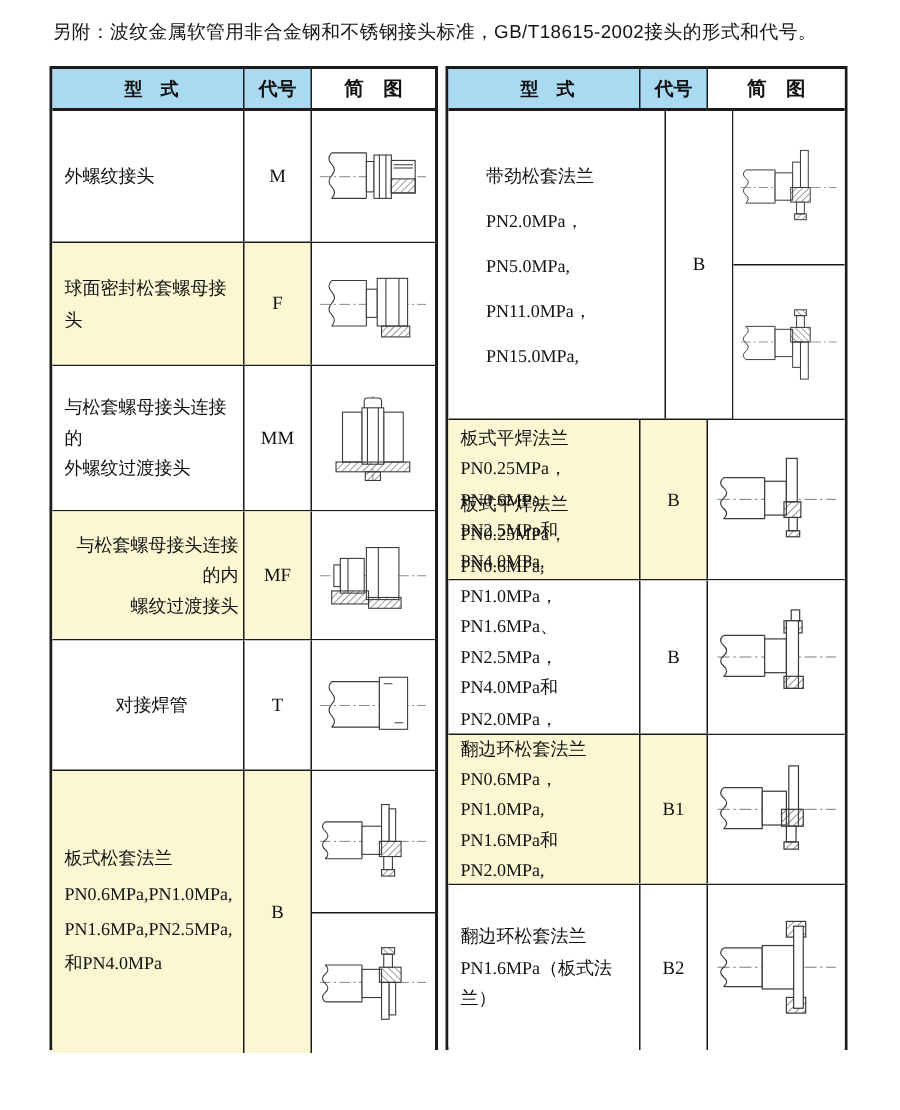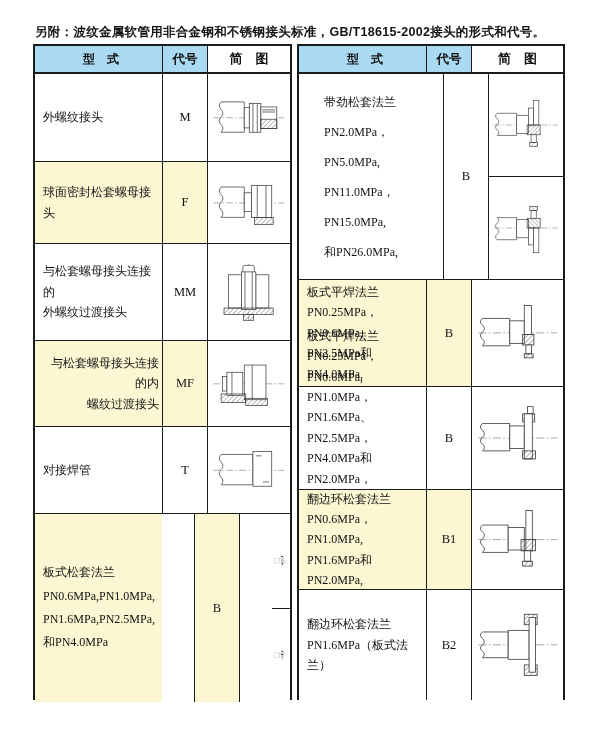--- a/index.html
+++ b/index.html
@@ -2,23 +2,23 @@
 <html style="--hl: #fbf7d2;"><head>
 <meta charset="utf-8">
 <style>
   html,body{margin:0;padding:0;}
   body{
     width:600px;height:740px;background:#ffffff;overflow:hidden;
     font-family:"Liberation Serif","DejaVu Serif",serif;color:#111;
   }
   .page{position:relative;width:600px;height:740px;background:#fff;}
   .note{
-    position:absolute;left:35px;top:24px;width:540px;
+    position:absolute;left:35px;top:13px;width:540px;
     font-family:"Liberation Sans","DejaVu Sans",sans-serif;
-    font-weight:700;font-size:12.5px;letter-spacing:0.3px;color:#141414;
+    font-weight:400;font-size:12.5px;letter-spacing:0.3px;color:#141414;
   }
   .tables{position:absolute;left:33px;top:44px;display:flex;gap:5px;}
   .ftable{
     border:2px solid #1b1b1b;background:#fff;display:flex;flex-direction:column;
     height:652px;box-sizing:content-box;
   }
   .ftable.left{width:255px;}
   .ftable.right{width:264px;}
   .hrow{
     height:26px;display:flex;border-bottom:2px solid #1b1b1b;flex:none;
@@ -156,21 +156,21 @@
                 <line x1="29" y1="26" x2="29" y2="58" stroke="#3a3a3a" stroke-width="1"></line>
                 <rect x="46" y="16" width="30" height="48" rx="0" fill="#fff" stroke="#3a3a3a" stroke-width="1"></rect>
                 <line x1="57" y1="16" x2="57" y2="64" stroke="#3a3a3a" stroke-width="1"></line>
                 <rect x="14" y="56" width="34" height="12" fill="url(#h4)" stroke="#3a3a3a" stroke-width="1"></rect>
                 <rect x="48" y="62" width="30" height="10" fill="url(#h4)" stroke="#3a3a3a" stroke-width="1"></rect>
               </svg>
             </div>
           </div>
         </div>
         <div class="row" style="height: 87px;">
-          <div class="c-type" style="line-height: 1.7;">
+          <div class="c-type" style="line-height: 1.7; text-align: center;">
             <div>对接焊管</div>
           </div>
           <div class="c-code">T</div>
           <div class="c-sketch">
             <div class="sub">
               <svg viewBox="0 0 104 84" preserveAspectRatio="xMidYMid meet">
                 <defs>
                   <pattern id="h5" patternUnits="userSpaceOnUse" width="4.5" height="4.5" patternTransform="rotate(45)">
                     <line x1="0" y1="0" x2="0" y2="4.5" stroke="#444" stroke-width="1"></line>
                   </pattern>
@@ -178,21 +178,21 @@
                 <line x1="3" y1="42" x2="101" y2="42" stroke="#777" stroke-width="0.8" stroke-dasharray="10 3 2 3"></line>
                 <path d="M 14 20 H 58 M 14 62 H 58 M 58 20 V 62" fill="none" stroke="#3a3a3a" stroke-width="1"></path>
                 <path d="M 14 20 q -5 5.25 0 10.5 q 5 5.25 0 10.5 q -5 5.25 0 10.5 q 5 5.25 0 10.5" fill="none" stroke="#3a3a3a" stroke-width="1"></path>
                 <rect x="58" y="16" width="26" height="48" rx="0" fill="#fff" stroke="#3a3a3a" stroke-width="1"></rect>
                 <line x1="62" y1="22" x2="70" y2="22" stroke="#3a3a3a" stroke-width="1"></line>
                 <line x1="72" y1="58" x2="80" y2="58" stroke="#3a3a3a" stroke-width="1"></line>
               </svg>
             </div>
           </div>
         </div>
-        <div class="row hl" style="height: 188px; gap: 32px;">
+        <div class="row hl" style="height: 188px;">
           <div class="c-type" style="line-height: 1.95;">
             <div>板式松套法兰</div>
             <div>PN0.6MPa,PN1.0MPa,</div>
             <div>PN1.6MPa,PN2.5MPa,</div>
             <div>和PN4.0MPa</div>
           </div>
           <div class="c-code">B</div>
           <div class="c-sketch">
             <div class="sub">
               <svg viewBox="0 0 104 84" preserveAspectRatio="xMidYMid meet">
@@ -239,21 +239,20 @@
         <div class="hrow" style="background: rgb(169, 218, 242);">
           <div class="hcell c-type">型　式</div>
           <div class="hcell c-code">代号</div>
           <div class="hcell c-sketch" style="flex: 1 1 0%;">简　图</div>
         </div>
         <div class="row" style="height: 206px;">
           <div class="c-type" style="line-height: 2.5; margin-left: 17px;">
             <div>带劲松套法兰</div>
             <div>PN2.0MPa，PN5.0MPa,</div>
             <div>PN11.0MPa，PN15.0MPa,</div>
-            <div>和PN26.0MPa,</div>
           </div>
           <div class="c-code">B</div>
           <div class="c-sketch">
             <div class="sub">
               <svg viewBox="0 0 104 84" preserveAspectRatio="xMidYMid meet">
                 <defs>
                   <pattern id="h8" patternUnits="userSpaceOnUse" width="4.5" height="4.5" patternTransform="rotate(45)">
                     <line x1="0" y1="0" x2="0" y2="4.5" stroke="#444" stroke-width="1"></line>
                   </pattern>
                 </defs>

